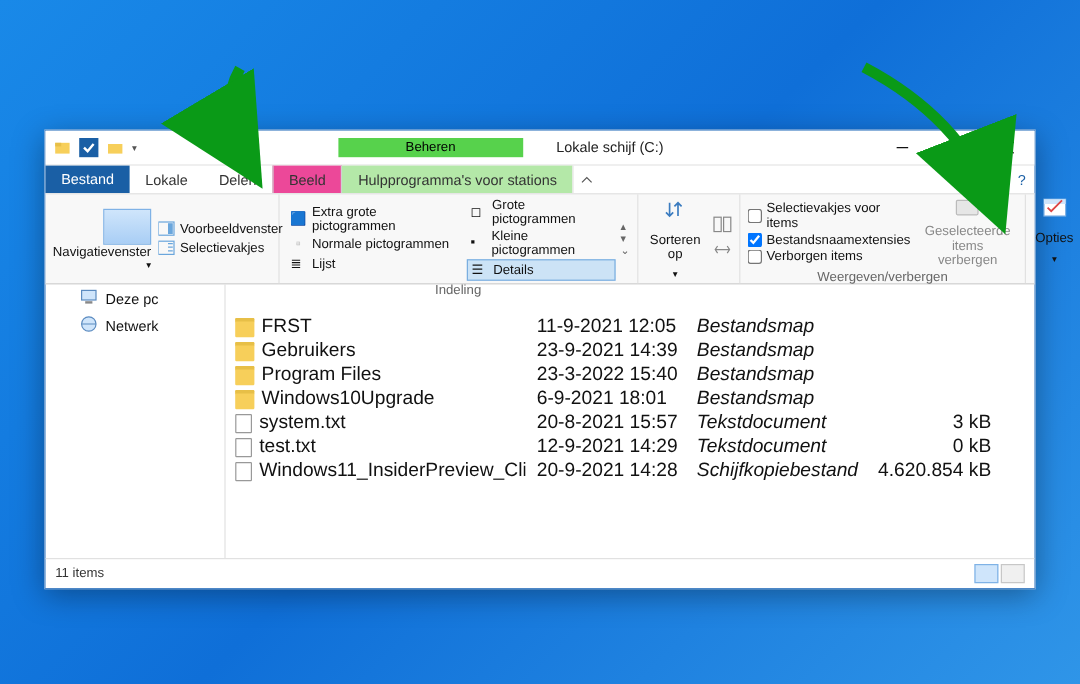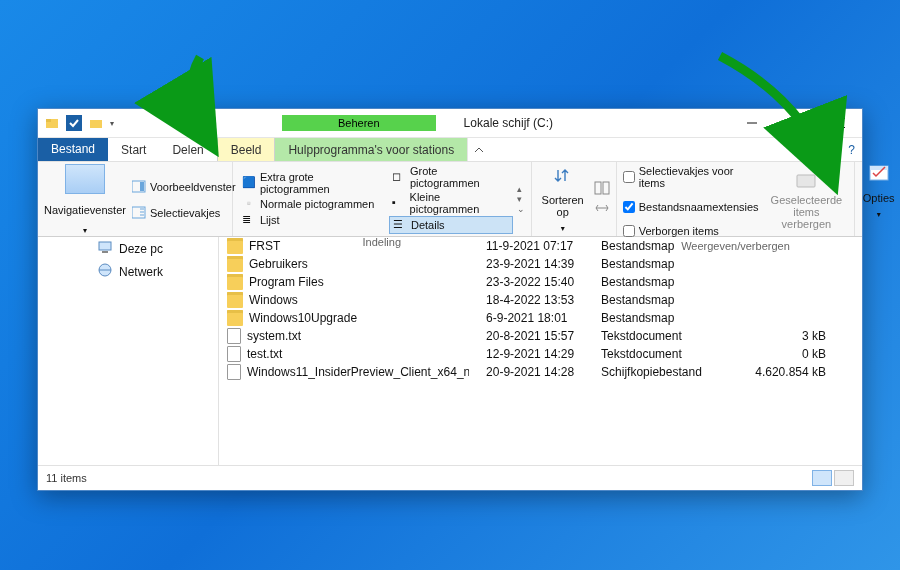--- a/index.html
+++ b/index.html
@@ -21,51 +21,51 @@
   .titlebar .qat { display:flex; align-items:center; gap:6px; padding-left:6px; }
   .tb-icon { width:16px; height:16px; display:inline-flex; align-items:center; justify-content:center; }
   .titlebar .ctx-tab { margin-left:168px; background:#57d24c; color:#000; padding:2px 56px; font-size:11px; }
   .titlebar .title { margin-left:28px; font-size:12px; color:#222; }
   .titlebar .wincontrols { margin-left:auto; display:flex; }
   .wc { width:44px; height:28px; display:flex; align-items:center; justify-content:center; color:#111; }
   
   .tabrow { height:24px; display:flex; align-items:stretch; border-top:1px solid #e5e5e5; }
   .tab-file { background:#1a5fa5; color:#fff; padding:4px 13px; font-size:12px; }
   .tab { padding:4px 13px; font-size:12px; color:#333; display:flex; align-items:center; }
-  .tab.active { background:#fef9c3; border-left:1px solid #d0d0d0; border-right:1px solid #d0d0d0; }
+  .tab.active { background:#ec4899; border-left:1px solid #d0d0d0; border-right:1px solid #d0d0d0; }
   .tab-ctx { background:#b4e8a8; }
   .helpicon { margin-left:auto; width:22px; display:flex; align-items:center; justify-content:center; color:#1a5fa5; border-left:1px solid #e5e5e5; }
   .chevup { width:22px; display:flex; align-items:center; justify-content:center; border-left:1px solid #e5e5e5; }
   
   .ribbon {
     height:76px; background:#f8f8f8; border-top:1px solid #e1e1e1;
     border-bottom:1px solid #d0d0d0; display:flex; font-size:11px;
   }
   .grp { border-right:1px solid #e1e1e1; display:flex; flex-direction:column; }
   .grp-body { flex:1; display:flex; align-items:center; padding:2px 6px; gap:6px; }
   .grp-label { text-align:center; color:#666; font-size:11px; padding:0 4px 2px; line-height:13px; }
   .navicon { width:40px; height:30px; background:linear-gradient(#cfe5fb,#a9cef5); border:1px solid #7fb2e6; }
   .chk { display:flex; align-items:center; gap:4px; padding:1px 0; }
   .chk input { width:12px; height:12px; }
-  .vstack { display:flex; flex-direction:column; gap:10px; }
+  .vstack { display:flex; flex-direction:column; gap:0; }
   .layoutbtn { display:flex; align-items:center; gap:4px; padding:1px 3px; width:150px; }
   .layoutbtn.sel { background:#cce3f6; border:1px solid #7baee0; }
   .icon-proxy { width:14px; height:14px; display:inline-block; }
   .sortbtn { display:flex; flex-direction:column; align-items:center; gap:6px; padding:0 4px; }
   .bigbtn { display:flex; flex-direction:column; align-items:center; justify-content:center; gap:2px; padding:0 6px; color:#888; text-align:center; }
   
   .body { flex:1; display:flex; min-height:0; }
-  .nav { width:150px; border-right:1px solid #e1e1e1; padding:0 6px; overflow:hidden;margin-left:31px; }
+  .nav { width:150px; border-right:1px solid #e1e1e1; padding:0 6px; overflow:hidden; }
   .nav-item { display:flex; align-items:center; gap:6px; padding:2px 2px 2px 22px; font-size:12px; }
   .listarea { flex:1; overflow:auto; }
-  table { width:100%; border-collapse:collapse; font-size:12px; }
+  table { width:100%; border-collapse:collapse; font-size:16px;margin-top:26px; }
   td { padding:1px 8px; white-space:nowrap; }
   td.col-name { width:250px; overflow:hidden; text-overflow:ellipsis; display:flex; align-items:center; gap:6px; }
   td.col-date { width:115px; }
-  td.col-type { width:150px; }
+  td.col-type { width:150px;font-style:italic; }
   td.col-size { text-align:right; padding-right:36px; }
   .fi-folder { width:16px; height:16px; background:#f7cf5a; border-radius:1px; display:inline-block; box-shadow:inset 0 3px 0 #e7bf47; flex:none; }
   .fi-file { width:14px; height:16px; background:#fff; border:1px solid #999; border-radius:1px; display:inline-block; flex:none; }
   
   .status { height:22px; border-top:1px solid #e1e1e1; display:flex; align-items:center; padding:12px 8px; font-size:11px; color:#333; }
   .status .viewicons { margin-left:auto; display:flex; gap:2px; }
   .viewbtn { width:20px; height:16px; border:1px solid #c7c7c7; background:#f0f0f0; }
   .viewbtn.on { background:#cfe5fb; border-color:#7fb2e6; }
   
   .arrow { position:absolute; pointer-events:none; }
@@ -113,37 +113,37 @@
           <svg width="10" height="10">
             <line x1="0" y1="0" x2="10" y2="10" stroke="#111"></line>
             <line x1="10" y1="0" x2="0" y2="10" stroke="#111"></line>
           </svg>
         </div>
     </div>
   </div>
 
   <div class="tabrow">
     <div class="tab-file">Bestand</div>
-    <div class="tab">Start</div>
+    <div class="tab">Lokale</div>
     <div class="tab">Delen</div>
     <div class="tab active">Beeld</div>
     <div class="tab tab-ctx">Hulpprogramma's voor stations</div>
     <div class="chevup">
         <svg width="10" height="10">
           <path d="M1 7 L5 3 L9 7" stroke="#555" fill="none"></path>
         </svg>
       </div>
     <div class="helpicon">?</div>
   </div>
 
   <div class="ribbon">
 
     <div class="grp" style="width:195px;">
       <div class="grp-body">
-        <div class="vstack" style="align-items:center;">
+        <div class="vstack" style="align-items:flex-end;">
           <div class="navicon"></div>
           <span style="font-size:11px;">Navigatievenster</span>
           <span style="font-size:8px;">▾</span>
         </div>
         <div class="vstack">
           <div class="chk">
             <span class="icon-proxy"><svg width="14" height="14">
                   <rect x="0" y="1" width="13" height="11" fill="none" stroke="#6aa6dc"></rect>
                   <rect x="8" y="2" width="4" height="9" fill="#6aa6dc"></rect>
                 </svg></span>
@@ -282,48 +282,39 @@
       </div>
     </div>
     <div class="listarea">
       <table id="file-table">
           <tbody>
             <tr>
               <td class="col-name">
                 <span class="fi-folder"></span>
                 <span>FRST</span>
               </td>
-              <td class="col-date">11-9-2021 07:17</td>
+              <td class="col-date">11-9-2021 12:05</td>
               <td class="col-type">Bestandsmap</td>
               <td class="col-size"></td>
             </tr>
             <tr>
               <td class="col-name">
                 <span class="fi-folder"></span>
                 <span>Gebruikers</span>
               </td>
               <td class="col-date">23-9-2021 14:39</td>
               <td class="col-type">Bestandsmap</td>
               <td class="col-size"></td>
             </tr>
             <tr>
               <td class="col-name">
                 <span class="fi-folder"></span>
                 <span>Program Files</span>
               </td>
               <td class="col-date">23-3-2022 15:40</td>
-              <td class="col-type">Bestandsmap</td>
-              <td class="col-size"></td>
-            </tr>
-            <tr>
-              <td class="col-name">
-                <span class="fi-folder"></span>
-                <span>Windows</span>
-              </td>
-              <td class="col-date">18-4-2022 13:53</td>
               <td class="col-type">Bestandsmap</td>
               <td class="col-size"></td>
             </tr>
             <tr>
               <td class="col-name">
                 <span class="fi-folder"></span>
                 <span>Windows10Upgrade</span>
               </td>
               <td class="col-date">6-9-2021 18:01</td>
               <td class="col-type">Bestandsmap</td>

